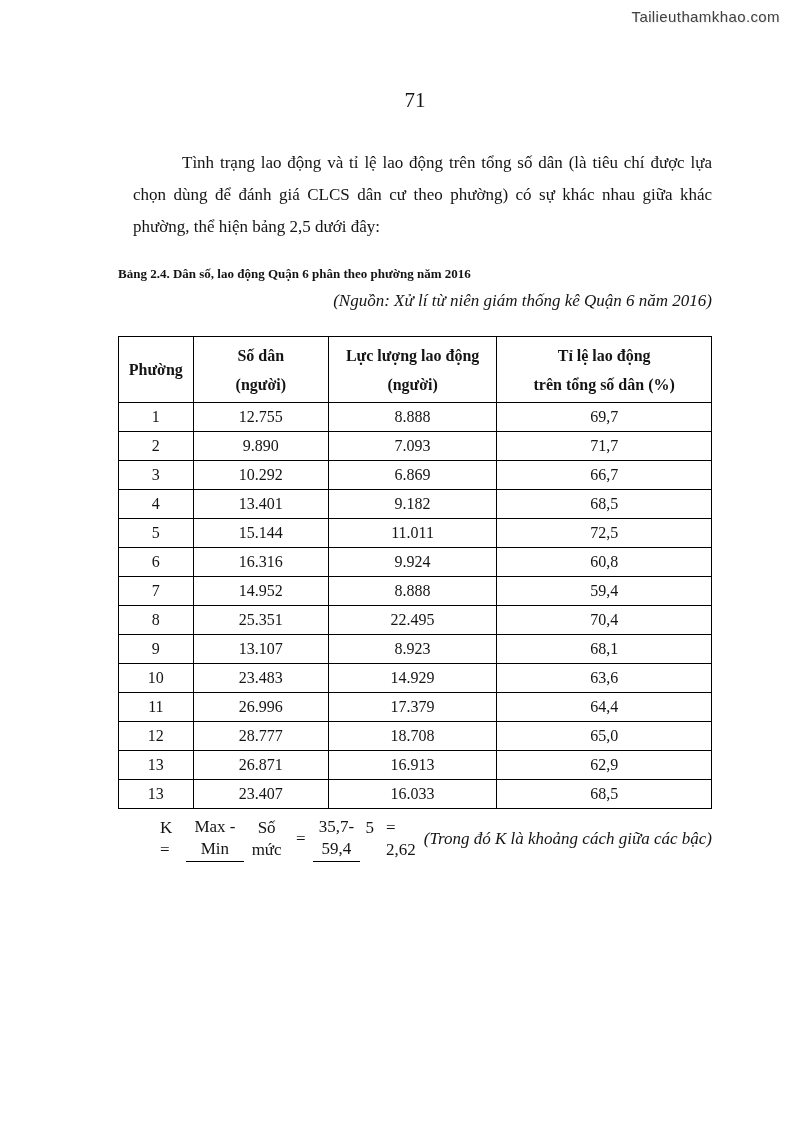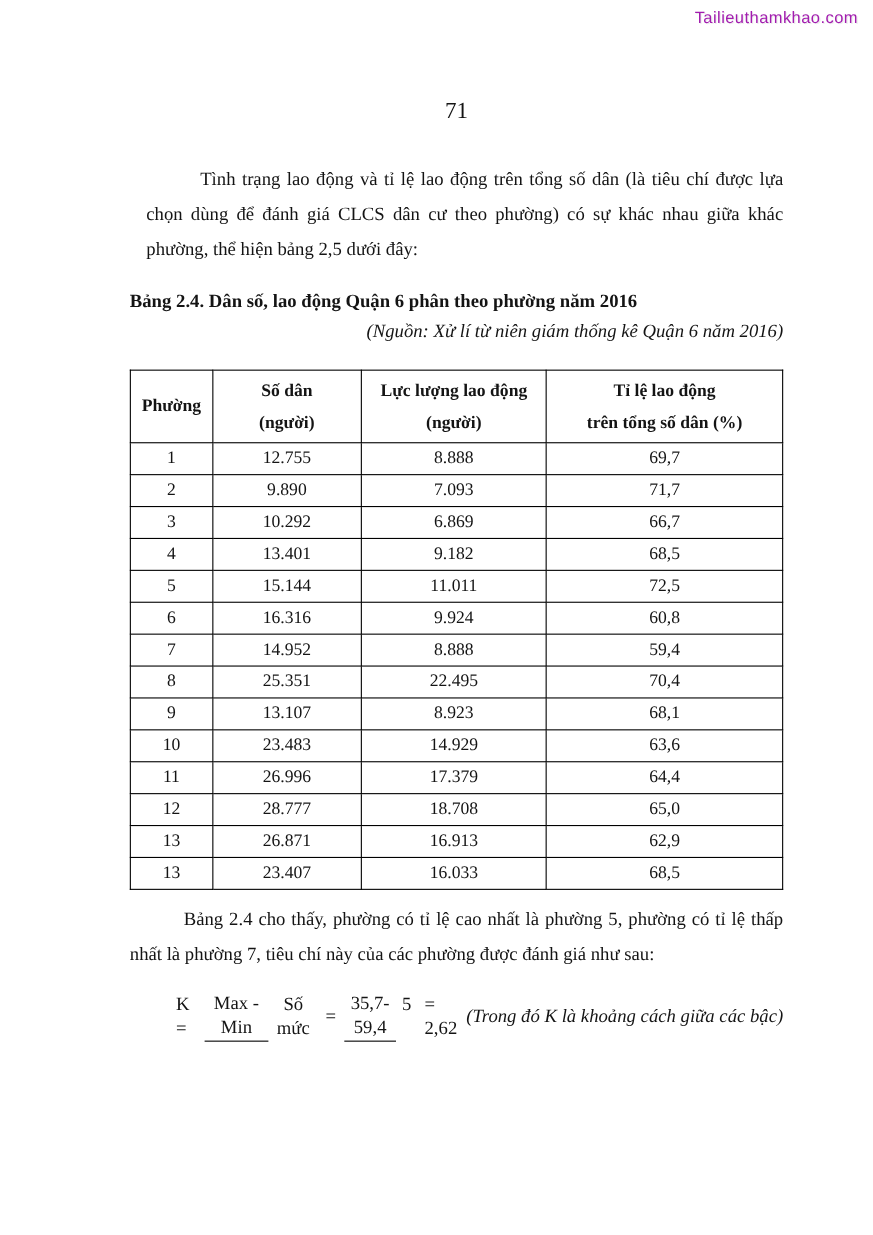--- a/index.html
+++ b/index.html
@@ -13,41 +13,41 @@
     color: #141414;
     padding: 0 82px 0 118px;
     overflow: hidden;
   }
   .watermark {
     position: absolute;
     top: 8px;
     right: 14px;
     font-family: "Liberation Sans", sans-serif;
     font-size: 15px;
-    color: #a21caf;
+    color: #404040;
     text-shadow: 1px 1px 0 #ededed;
     letter-spacing: 0.4px;
   }
   .page-number {
     padding-top: 52px;
     text-align: center;
     font-size: 21px;
     line-height: 24px;
     margin-top: 36px;
   }
   .para {
     font-size: 17px;
     line-height: 32px;
     text-align: justify;
     text-indent: 49px;
   }
   .para-1 { margin-top: 35px; margin-left: 15px; }
   .table-title {
     margin-top: 16px;
-    font-size: 17px;
+    font-size: 13px;
     font-weight: bold;
     line-height: 27px;
   }
   .table-source {
     font-size: 17px;
     font-style: italic;
     text-align: right;
     line-height: 28px;
     margin-bottom: 21px;
   }
@@ -214,21 +214,20 @@
         </tr>
       <tr>
           <td>13</td>
           <td>23.407</td>
           <td>16.033</td>
           <td>68,5</td>
         </tr>
     </tbody>
   </table>
 
-  <p class="para para-2">Bảng 2.4 cho thấy, phường có tỉ lệ cao nhất là phường 5, phường có tỉ lệ thấp nhất là phường 7, tiêu chí này của các phường được đánh giá như sau:</p>
 
   <div class="formula">
     <span>K =</span>
     <span class="frac">
       <span class="top">Max - Min</span>
       <span class="bottom">Số mức</span>
     </span>
     <span>=</span>
     <span class="frac">
       <span class="top">35,7-59,4</span>

